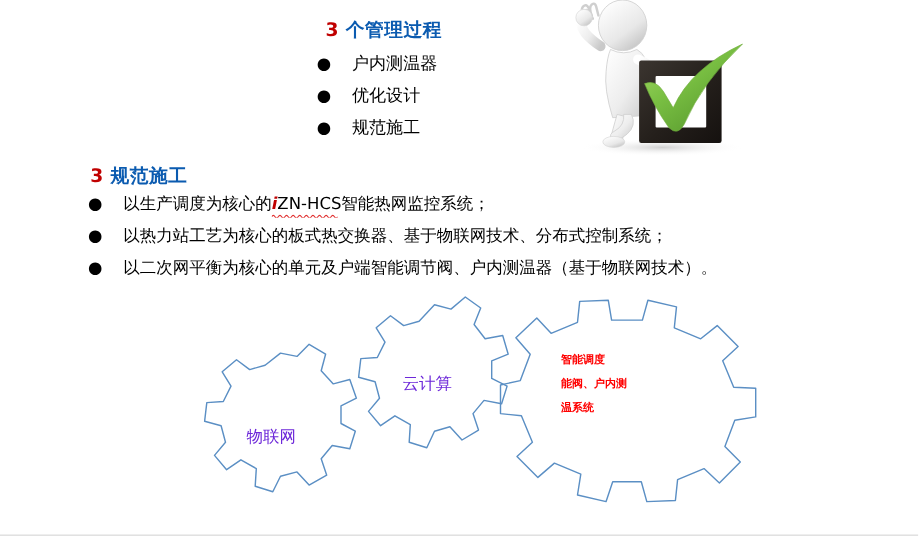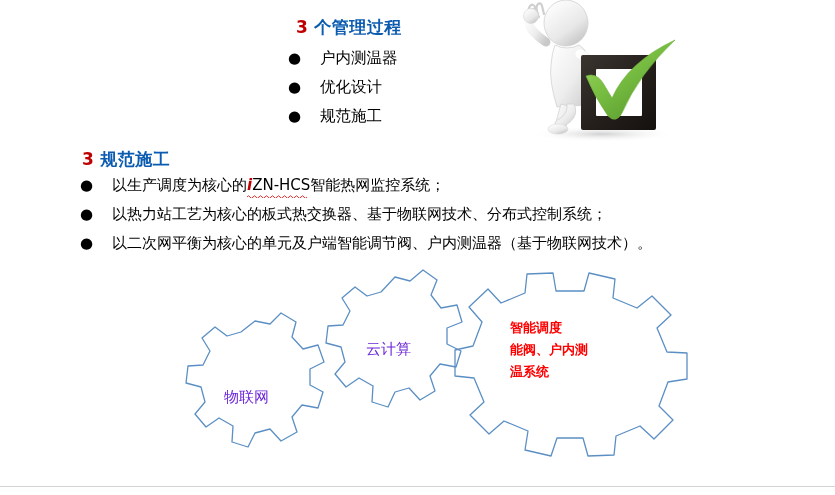--- a/index.html
+++ b/index.html
@@ -91,21 +91,21 @@
     position: absolute;
     color: #6d28d9;
     font-size: 15px;
     white-space: nowrap;
     text-align: left;
   }
   .gear-label-red {
     position: absolute;
     color: #FF0000;
     font-weight: bold;
-    font-size: 13px;
+    font-size: 10px;
     line-height: 22px;
     white-space: nowrap;
   }
   .gear-label-red .ln { display: block; }
   .gear-label-red .gap { margin-top: 9px; }
 
   
   #illus {
     position: absolute;
     left: 500px;

